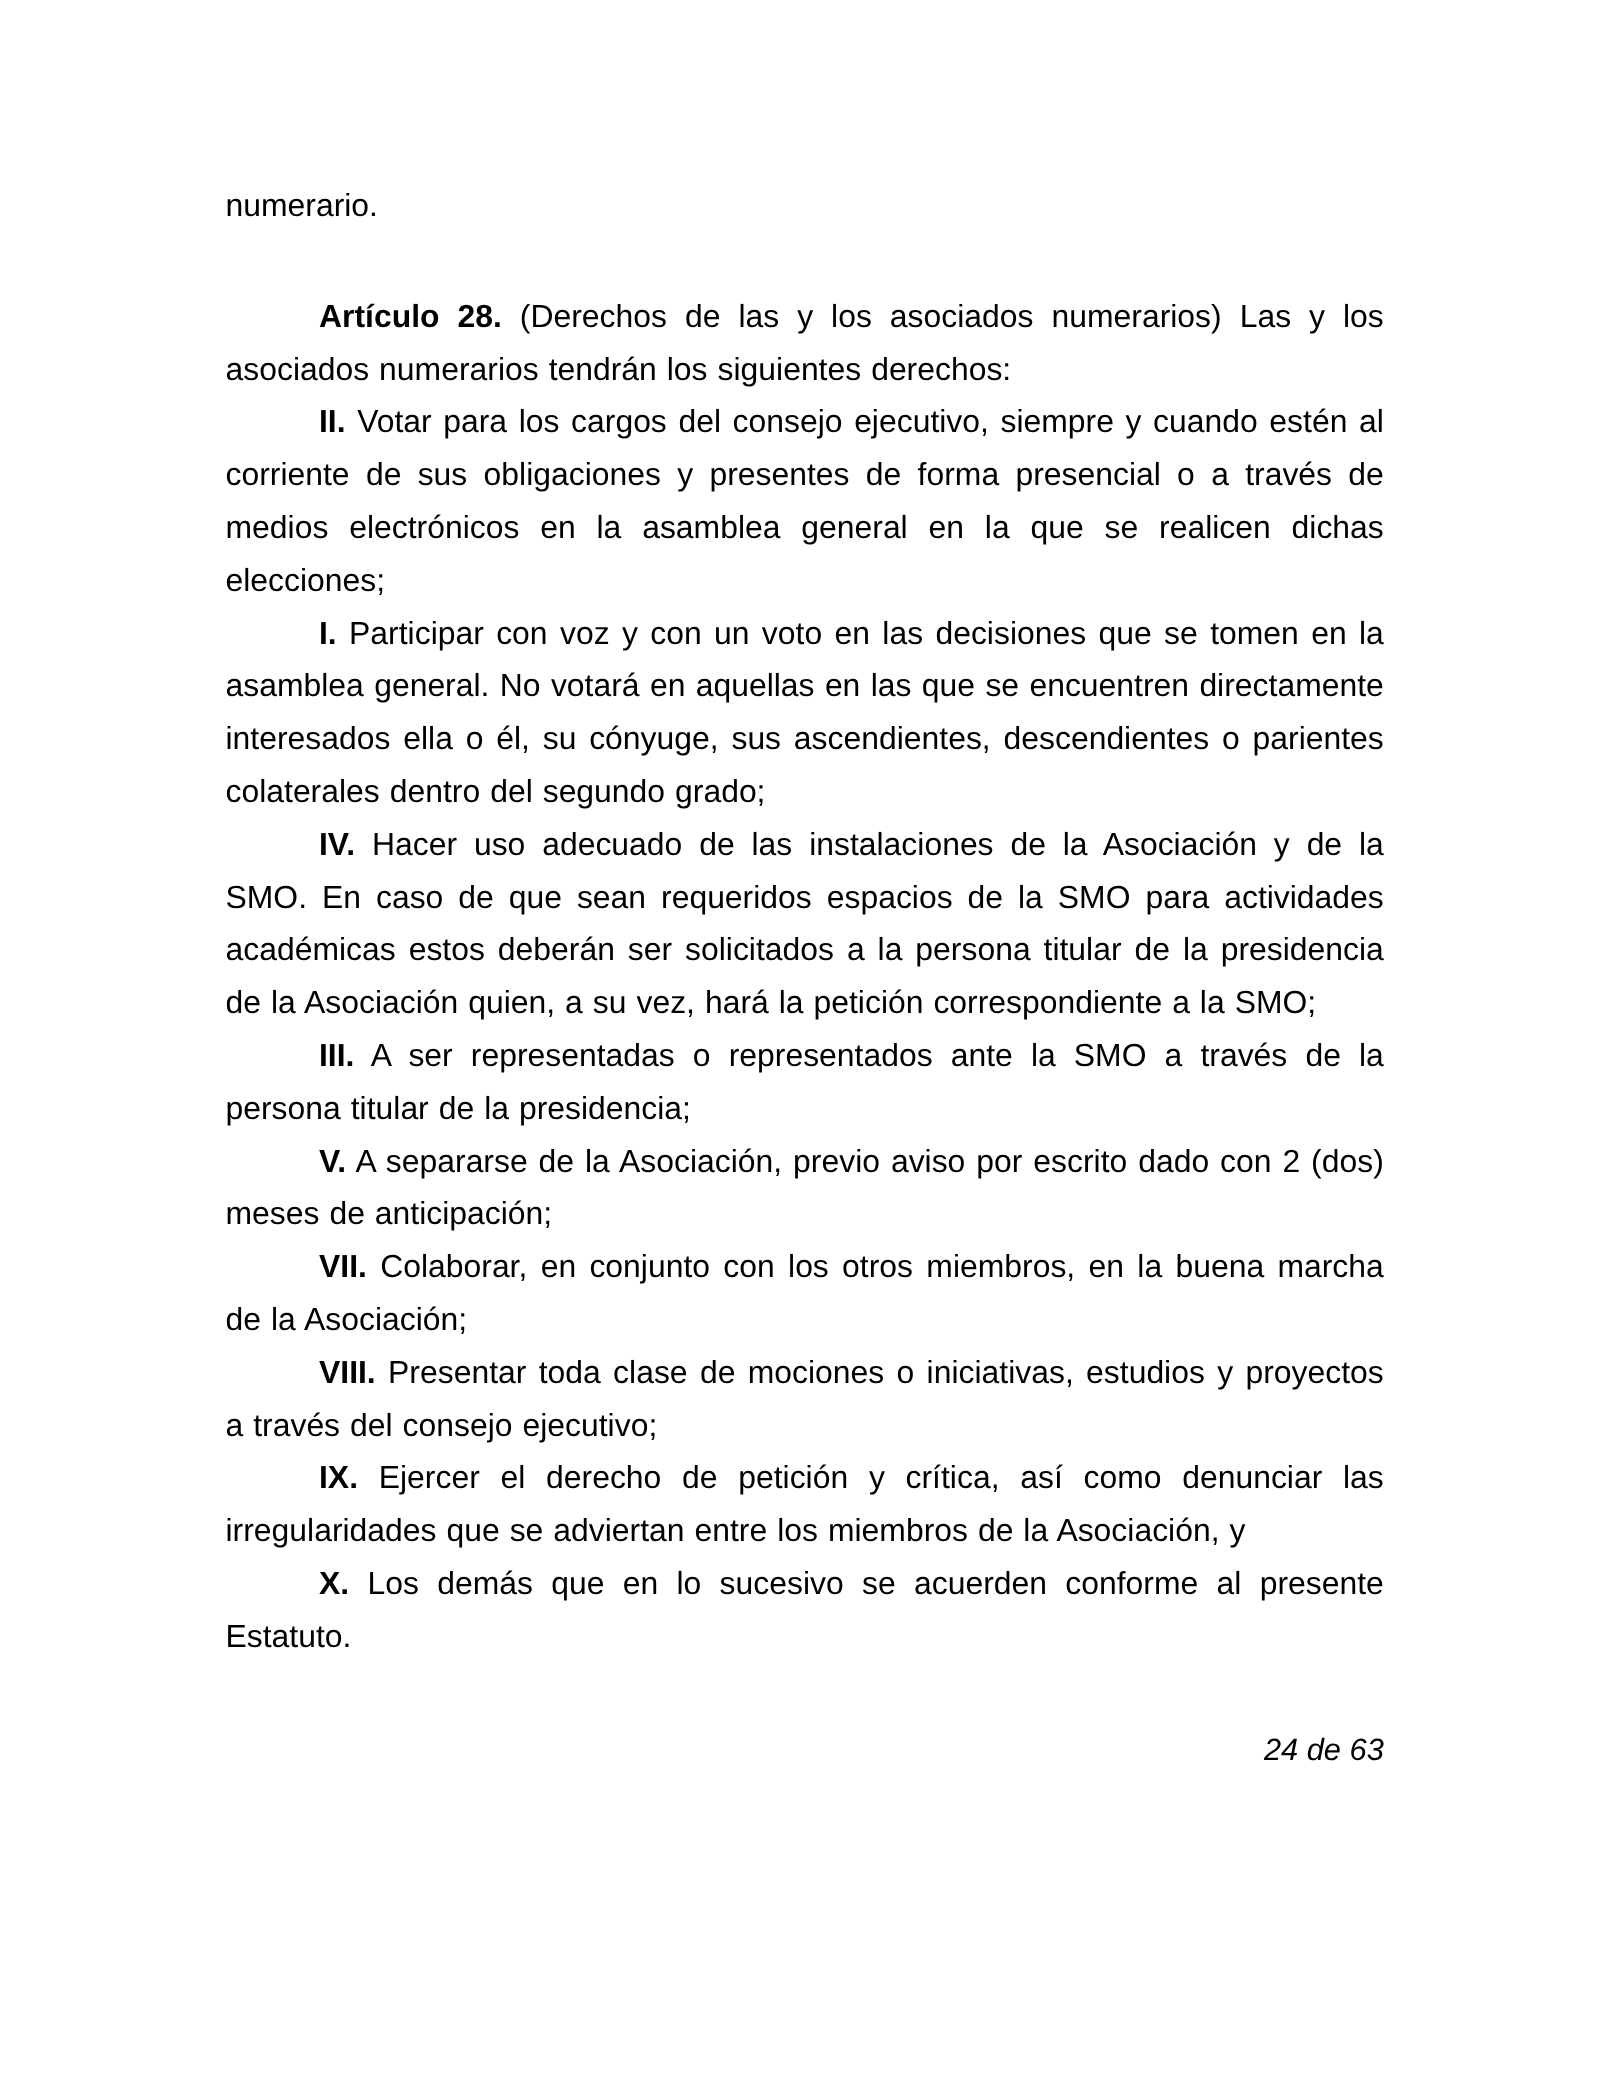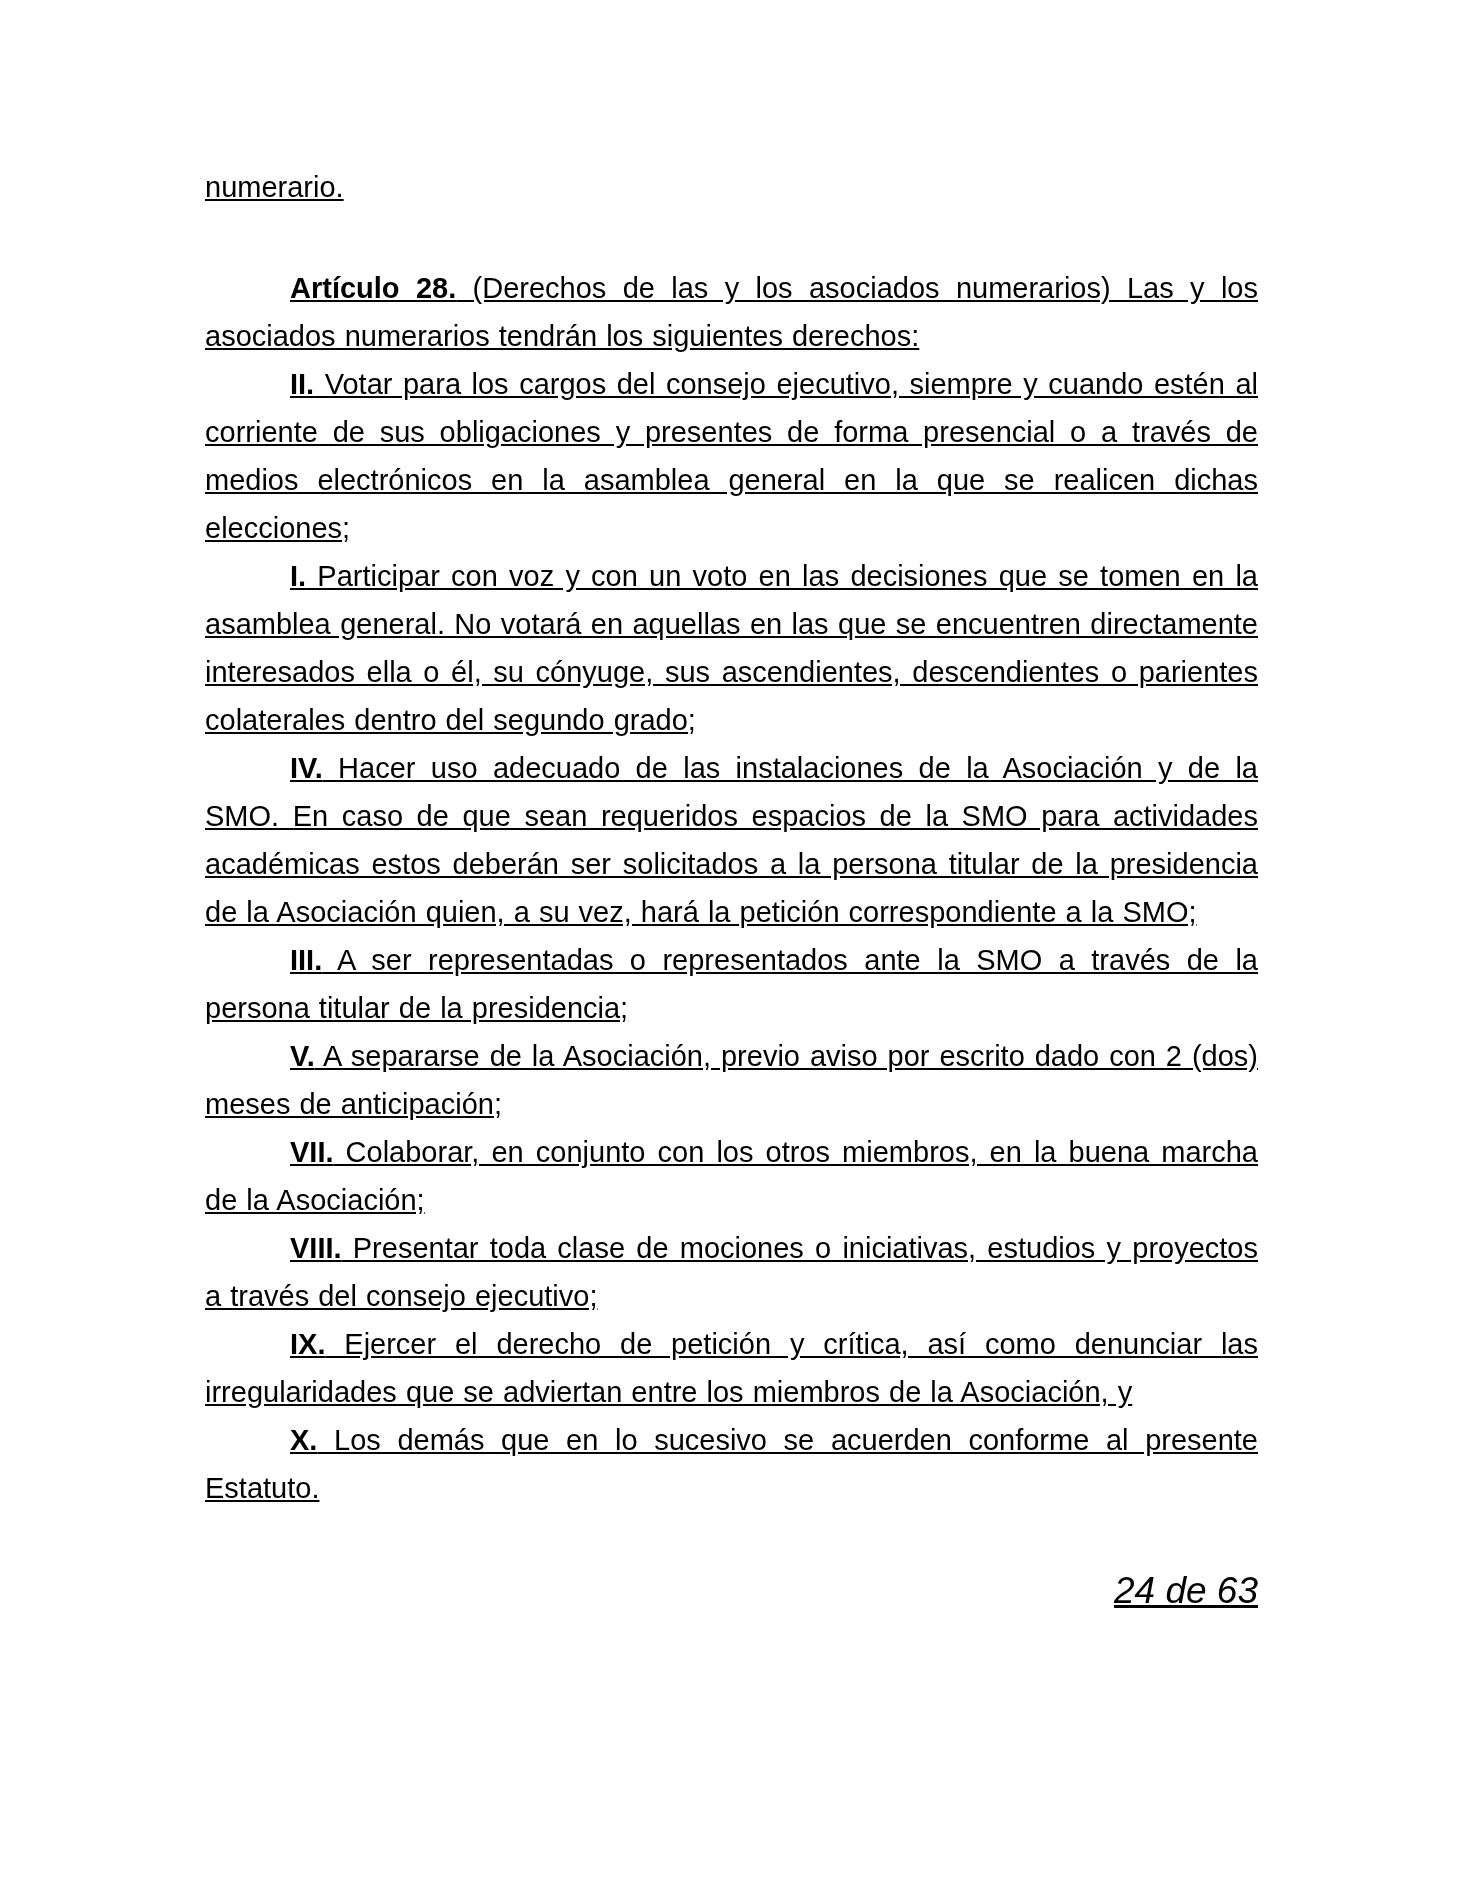--- a/index.html
+++ b/index.html
@@ -13,42 +13,41 @@
     color: #000000;
     font-family: "Liberation Sans", sans-serif;
     overflow: hidden;
   }
   .page {
     box-sizing: border-box;
     width: 1462px;
     height: 1892px;
     padding: 163px 204px 0 205px;
     background: #ffffff;
-    text-decoration: underline;
   }
   p.doc {
     margin: 0;
     font-size: 29px;
     line-height: 48px;
     text-align: justify;
     text-indent: 85px;
     word-spacing: 1px;
   }
   p.doc.no-indent {
     text-indent: 0;
   }
   p.gap-before {
     margin-top: 53px;
   }
   .lead {
     font-weight: bold;
   }
   .page-footer {
     margin-top: 55px;
-    font-size: 37px;
+    font-size: 28px;
     line-height: 48px;
     text-align: right;
     font-style: italic;
   }
 </style>
 </head>
 <body>
 
 <div class="page">
 

